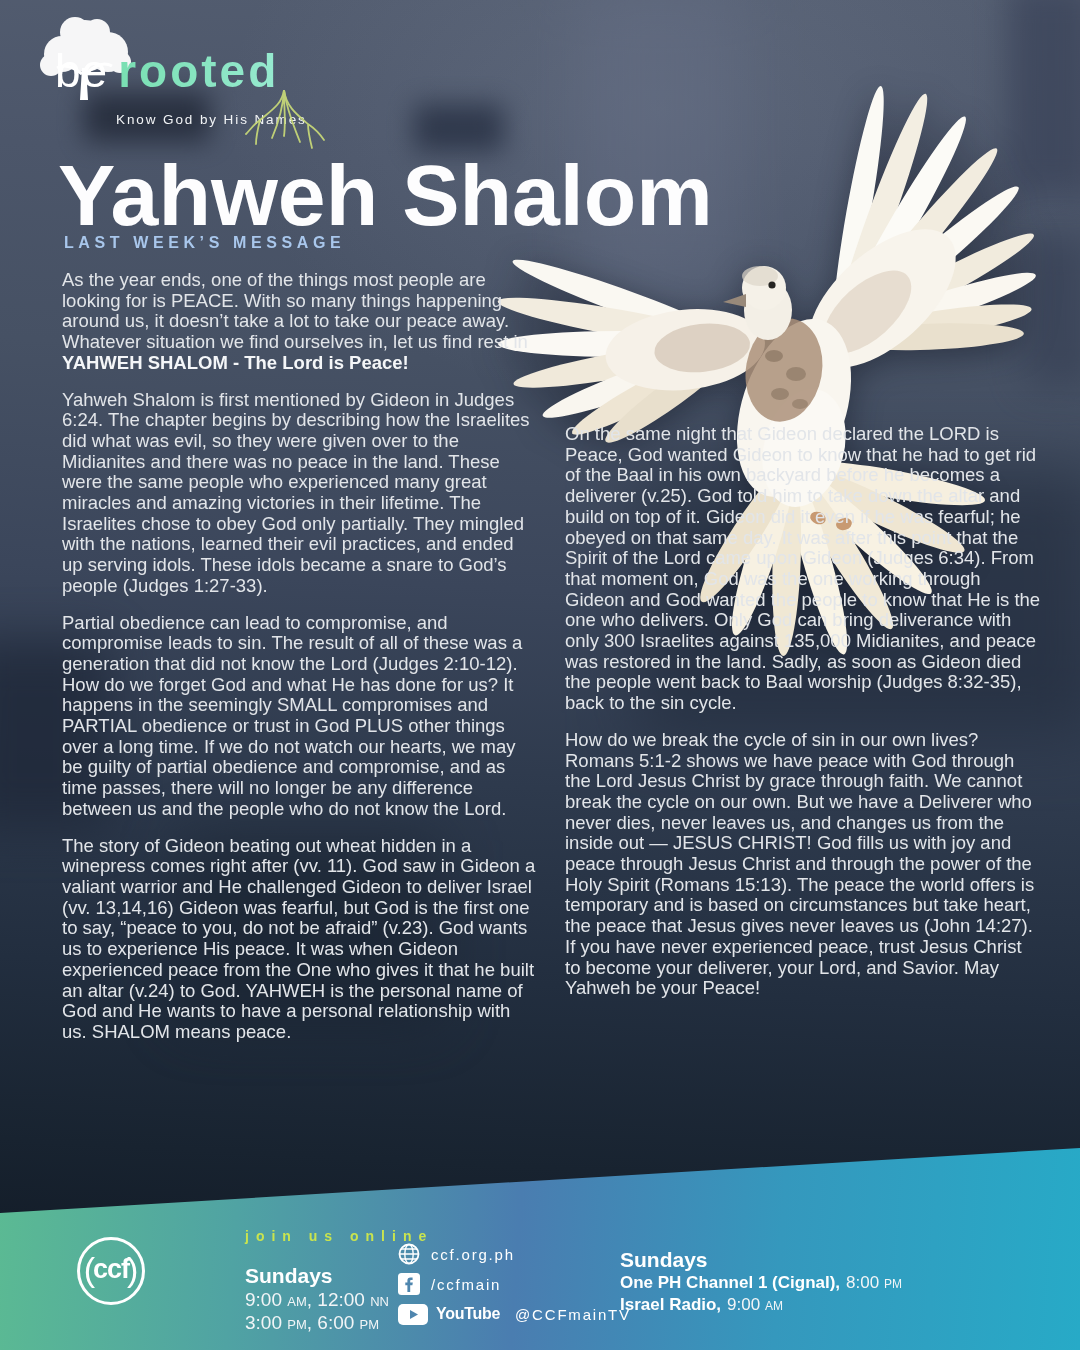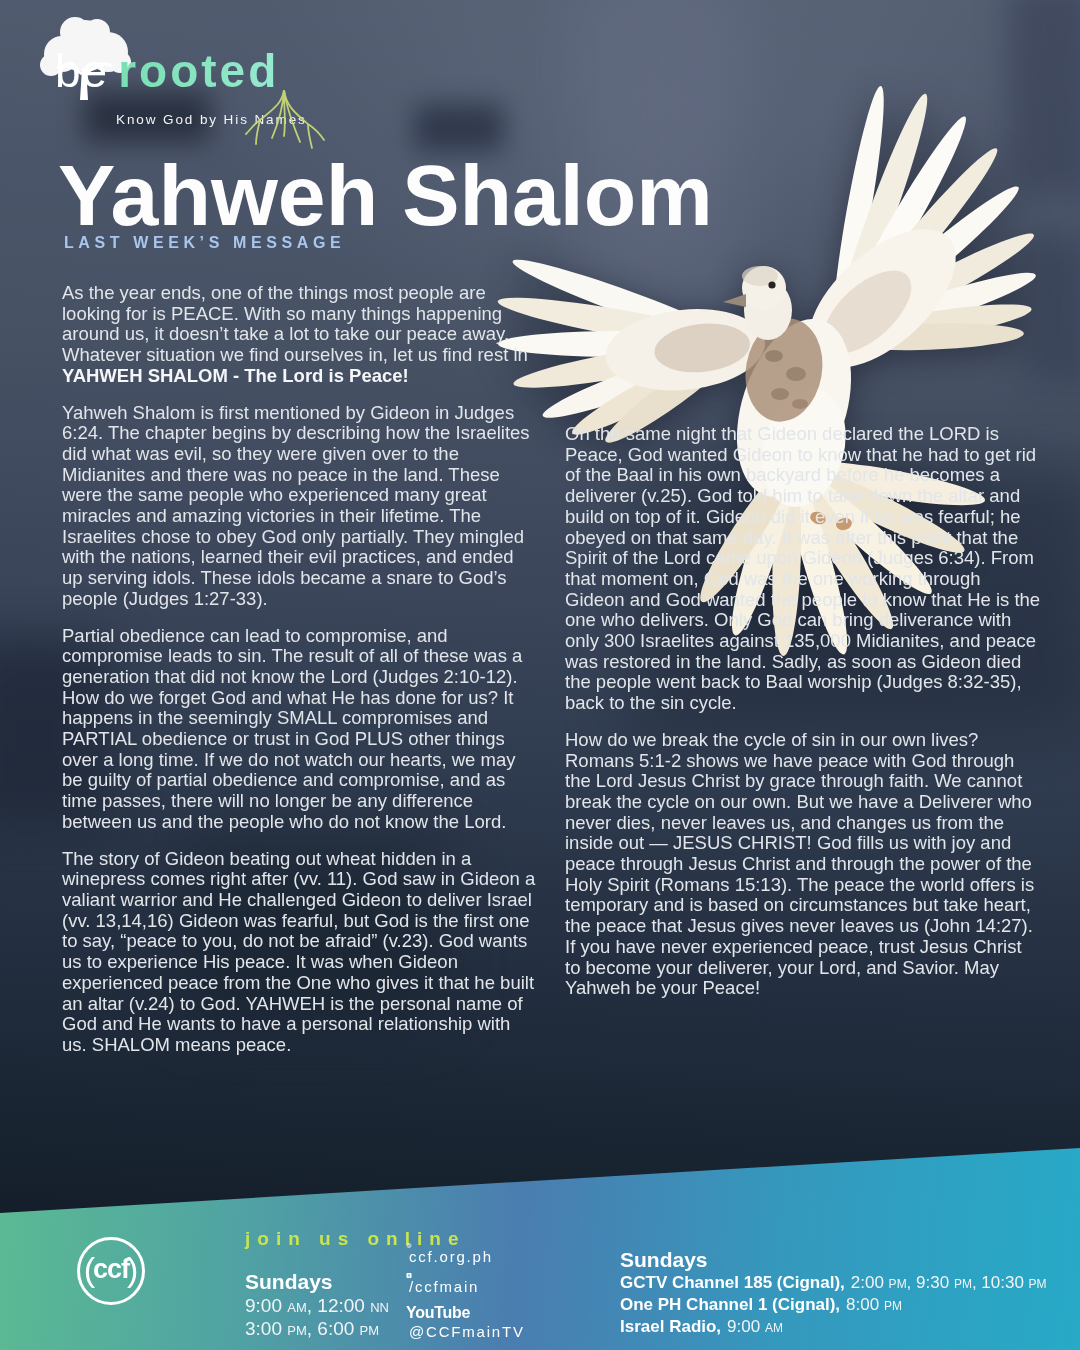--- a/index.html
+++ b/index.html
@@ -33,40 +33,40 @@
   .tagline{position:absolute;left:116px;top:112px;font-size:13.5px;letter-spacing:1.9px;
      color:#f2f4f6;font-weight:400;}
   .roots{position:absolute;left:242px;top:90px;width:86px;height:62px;}
   
   .title{position:absolute;left:58px;top:146px;font-size:86px;font-weight:800;color:#fdfdfe;
      letter-spacing:0;white-space:nowrap;}
   .subtitle{position:absolute;left:64px;top:234px;font-size:16px;font-weight:700;
      letter-spacing:4.6px;color:#a9c7ec;white-space:nowrap;}
   
   .col{position:absolute;width:476px;}
-  .col-left{left:62px;top:283px;}
+  .col-left{left:62px;top:270px;}
   .col-right{left:565px;top:424px;}
   .col p{margin:0 0 16px 0;font-size:18.5px;line-height:20.7px;color:#e2e5e9;}
   .col p .b{font-weight:700;color:#f4f6f8;}
   
   .footer{position:absolute;left:0;top:1140px;width:1080px;height:210px;
      clip-path:polygon(0 34.8%,100% 3.8%,100% 100%,0 100%);
      background:linear-gradient(94deg,#5bba93 0%,#50a3a3 22%,#4a7db0 48%,#3598bd 72%,#27aac7 100%);}
   .ccf{position:absolute;left:77px;top:1237px;width:62px;height:62px;border:3.5px solid #fff;
      border-radius:50%;display:flex;align-items:center;justify-content:center;color:#fff;}
   .ccf .paren{font-weight:300;font-size:34px;line-height:1;margin:0 -2px;position:relative;top:-2px;}
   .ccf .ccf-text{font-weight:800;font-size:27px;letter-spacing:-1px;position:relative;top:-2px;}
-  .f-head{font-size:19px;font-weight:700;letter-spacing:7px;color:#c9e44e;white-space:nowrap;}
+  .f-head{font-size:14px;font-weight:700;letter-spacing:7px;color:#c9e44e;white-space:nowrap;}
   .f-online{position:absolute;left:245px;top:1228px;}
   .f-broadcast{position:absolute;left:620px;top:1228px;}
   .f-day{margin-top:20px;font-size:21px;font-weight:700;color:#ffffff;}
   .f-time{font-size:19px;line-height:23px;color:#f2f5f7;}
   .sc{font-variant:small-caps;}
   .f-links{position:absolute;left:398px;top:1243px;}
-  .f-link{display:flex;align-items:flex-start;margin-bottom:8px;height:22px;flex-direction:column;}
+  .f-link{display:flex;align-items:center;margin-bottom:8px;height:22px;}
   .f-link .lab{font-size:15px;letter-spacing:1.8px;color:#ffffff;font-weight:500;margin-left:11px;}
   .yt-word{font-size:17px;font-weight:700;color:#fff;letter-spacing:-.3px;margin-left:8px;
      transform:scaleX(.94);transform-origin:left;}
   .b-row{font-size:17px;line-height:22px;color:#f2f5f7;white-space:nowrap;}
   .b-row .bold{font-weight:700;color:#ffffff;}
   .b-row .sc{margin-left:6px;}
 </style>
 </head>
 <body>
 
@@ -265,23 +265,20 @@
         <path d="M12,6 L20,10.5 L12,15 Z" fill="#4f86ae"></path>
       </svg>
       <span class="yt-word">YouTube</span>
       <span class="lab">@CCFmainTV</span>
     </div>
   </div>
 
   <div class="f-broadcast">
     <div class="f-day">Sundays</div>
     <div class="b-row">
-      <span class="bold">GCTV Channel 185 (Cignal),</span><span class="sc">2:00 pm, 9:30 pm, 10:30 pm</span>
-    </div>
-    <div class="b-row">
       <span class="bold">One PH Channel 1 (Cignal),</span><span class="sc">8:00 pm</span>
     </div>
     <div class="b-row">
       <span class="bold">Israel Radio,</span><span class="sc">9:00 am</span>
     </div>
   </div>
 
 </div>
 
 </body></html>

